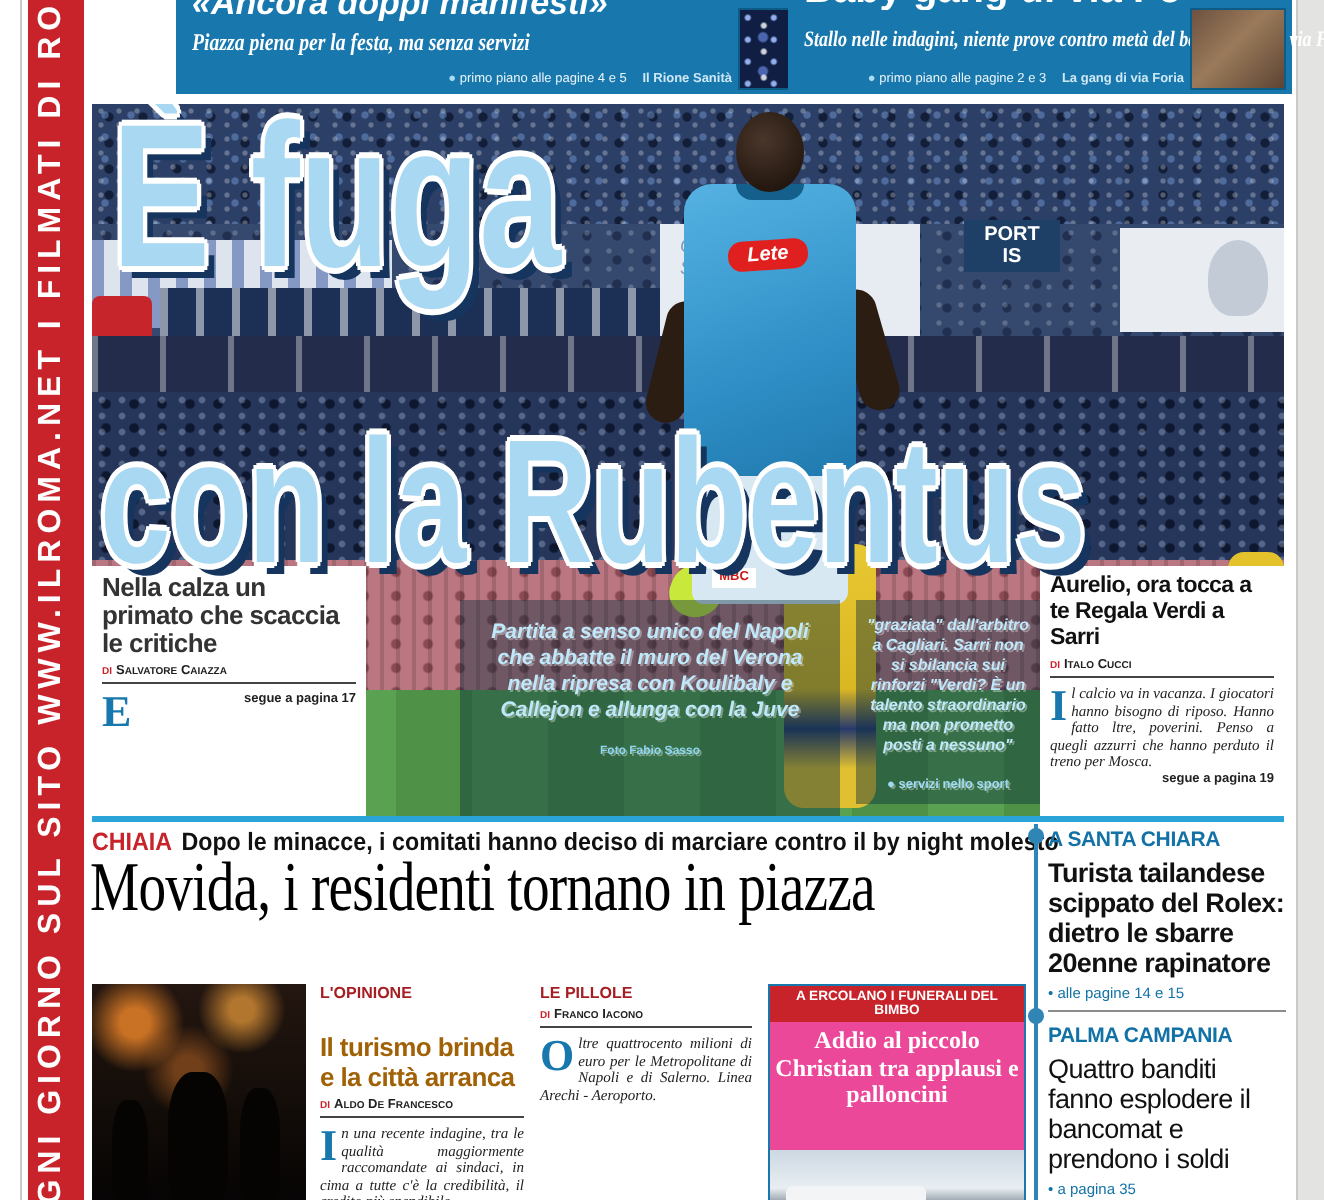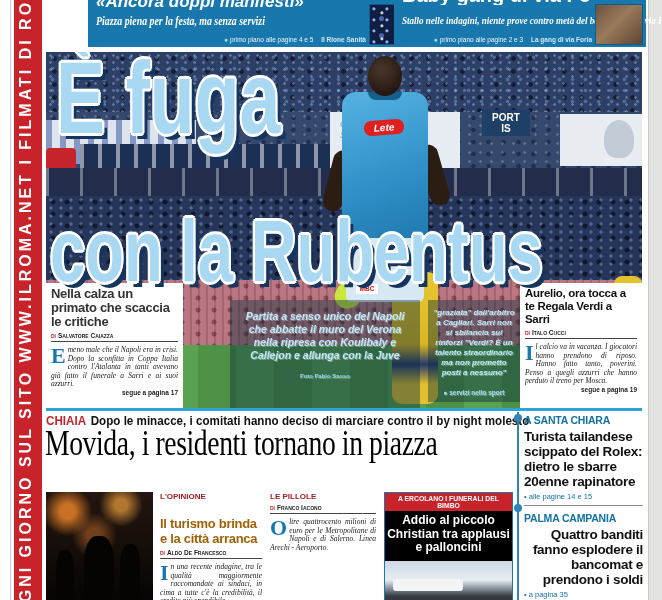--- a/index.html
+++ b/index.html
@@ -138,28 +138,28 @@
   .fig1{left:38px;top:44px;width:30px;height:64px;}
   .fig2{left:10px;top:58px;width:18px;height:50px;}
   .fig3{left:74px;top:52px;width:20px;height:56px;}
   .mini-col{position:absolute;top:492px;}
   .col-op{left:160px;width:102px;}
   .col-pil{left:270px;width:106px;}
   .sec-label{font-size:8px;font-weight:bold;color:#a61e22;}
   .mini-col .ttl{font-size:13px;line-height:14.5px;font-weight:600;color:#a16207;letter-spacing:-.3px;margin-top:16px;}
   .erc{position:absolute;left:384px;top:492px;width:129px;height:108px;border:1px solid #1878ad;box-sizing:border-box;}
   .erc-tag{background:#c8232b;color:#fff;font-weight:bold;font-size:6.8px;text-align:center;padding:2px 1px;}
-  .erc-ttl{background:#000000;color:#fff;font-weight:bold;font-size:12px;line-height:13.5px;text-align:center;padding:3px 2px 6px;}
+  .erc-ttl{background:#ec4899;color:#fff;font-weight:bold;font-size:12px;line-height:13.5px;text-align:center;padding:3px 2px 20px;font-family:Liberation Serif, serif;}
   .erc-photo{height:56px;background:linear-gradient(180deg,#cdd8e2 0%,#e8eef2 34%,#9aa4ad 46%,#3a3d44 62%,#1d1f25 100%);position:relative;overflow:hidden;}
   .erc-photo::after{content:"";position:absolute;left:8px;top:18px;width:70px;height:12px;background:#f2f4f6;border-radius:3px;}
   
   .rail{position:absolute;left:524px;top:414px;width:119px;}
   .rail-kicker{font-size:10.5px;font-weight:bold;color:#1272a6;letter-spacing:-.2px;}
   .rail-title{font-size:13.5px;line-height:15px;font-weight:bold;color:#111;letter-spacing:-.3px;margin-top:3px;}
-  .rail-title.light{font-weight:700;text-align:right;}
+  .rail-title.light{font-weight:400;}
   .rail-ref{font-size:7.5px;color:#1272a6;margin-top:3px;border-bottom:1px solid #8c8c8c;padding-bottom:4px;margin-bottom:6px;}
   .rail-ref::before{content:"• ";}
 </style>
 </head>
 <body>
 
 <div id="stage">
 
   <div class="left-hairline"></div>
   <div class="right-strip"></div>
@@ -226,32 +226,32 @@
     <div class="p-head"></div>
     <div class="lete">Lete</div>
     <div class="mbc">MBC</div>
 
     <div class="pbox pbox-l">
       <div class="ttl">Nella calza un primato che scaccia le critiche</div>
       <div class="byline">
         <span class="dip">di</span><span>Salvatore Caiazza</span>
       </div>
       <div class="ibody">
-        <span class="drop">E</span><span>meno male che il Napoli era in crisi. Dopo la sconfitta in Coppa Italia contro l'Atalanta in tanti avevano già fatto il funerale a Sarri e ai suoi azzurri.</span>
+        <span class="drop">E</span>
         <span class="segue">segue a pagina 17</span>
       </div>
     </div>
 
     <div class="pbox pbox-r">
       <div class="ttl">Aurelio, ora tocca a te Regala Verdi a Sarri</div>
       <div class="byline">
         <span class="dip">di</span><span>Italo Cucci</span>
       </div>
       <div class="ibody">
-        <span class="drop">I</span><span>l calcio va in vacanza. I giocatori hanno prendono di riposo. Hanno fatto tanto, poverini. Penso a quegli azzurri che hanno perduto il treno per Mosca.</span>
+        <span class="drop">I</span><span>l calcio va in vacanza. I giocatori hanno bisogno di riposo. Hanno fatto ltre, poverini. Penso a quegli azzurri che hanno perduto il treno per Mosca.</span>
         <span class="segue">segue a pagina 19</span>
       </div>
     </div>
 
     <div class="cap cap1">
       <span>Partita a senso unico del Napoli che abbatte il muro del Verona nella ripresa con Koulibaly e Callejon e allunga con la Juve</span>
       <span class="credit">Foto Fabio Sasso</span>
     </div>
     <div class="cap cap2">
       <span>"graziata" dall'arbitro a Cagliari. Sarri non si sbilancia sui rinforzi "Verdi? È un talento straordinario ma non prometto posti a nessuno"</span>

